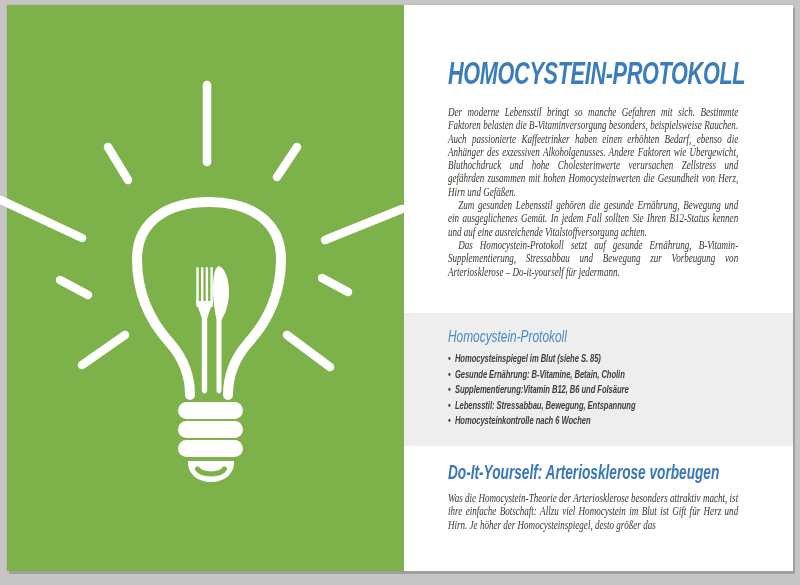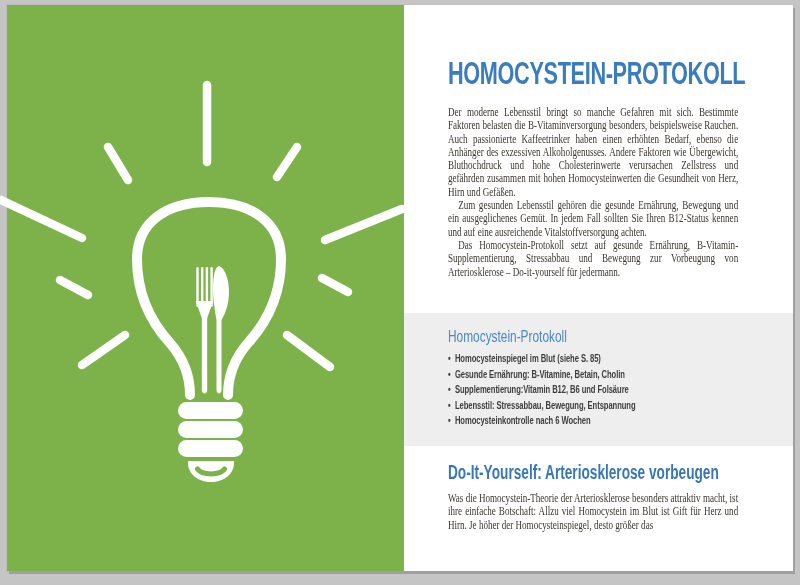--- a/index.html
+++ b/index.html
@@ -9,20 +9,21 @@
     background: #c5c5c5;
     font-family: "Liberation Sans", sans-serif;
   }
   .canvas { position: relative; width: 800px; height: 585px; }
 
   .page {
     position: absolute; left: 7px; top: 5px;
     width: 786px; height: 566px;
     background: #ffffff;
     box-shadow: 2px 3px 0 #9f9f9f, 0 0 0 1px rgba(0,0,0,0.03);
+    font-style: italic;
   }
 
   .green-panel {
     position: absolute; left: 0; top: 0;
     width: 397px; height: 566px;
     background: #7db24a;
   }
   .green-panel svg { position: absolute; left: 0; top: 0; overflow: visible; display: block; }
 
   .content { position: absolute; left: 397px; top: 0; width: 389px; height: 566px; }

